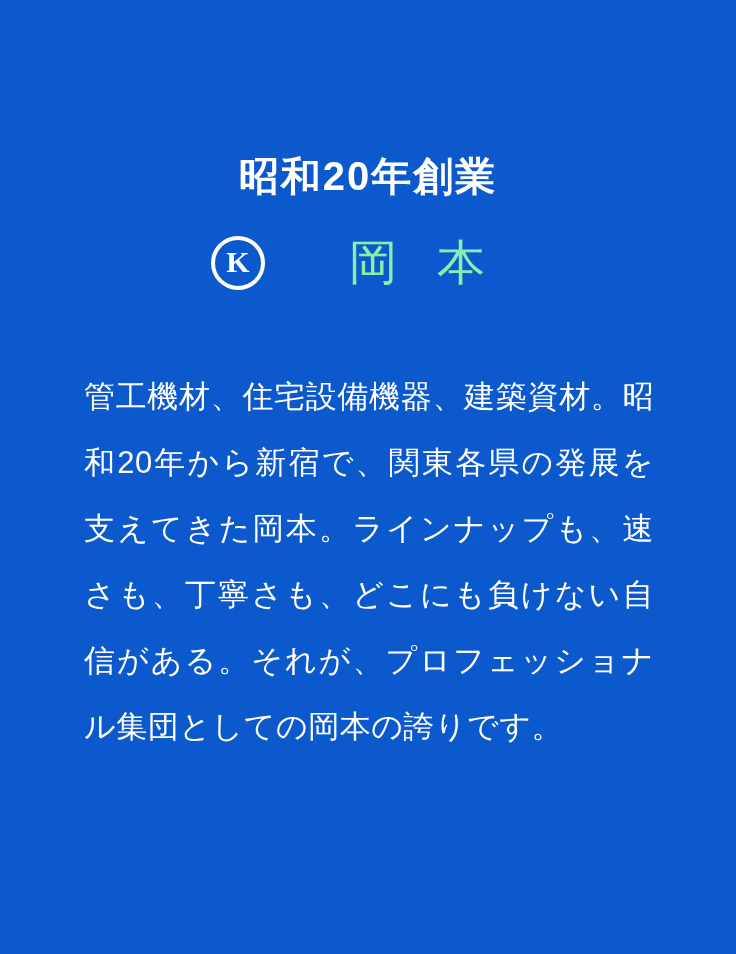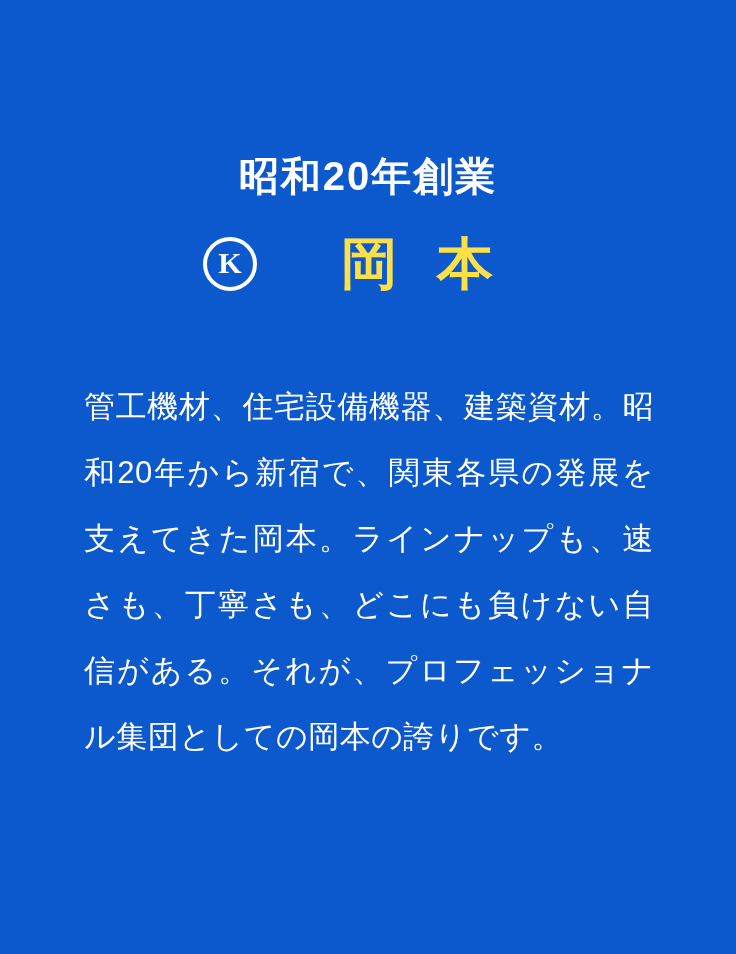--- a/index.html
+++ b/index.html
@@ -68,34 +68,34 @@
   }
   .logo-kabushiki {
     color: #FFFFFF;
     font-size: 42px;
     font-weight: 700;
     letter-spacing: 3px;
     line-height: 1;
     white-space: nowrap;
   }
   .logo-name {
-    color: #fde047;
-    font-size: 56px;
-    font-weight: 700;
+    color: #86efac;
+    font-size: 48px;
+    font-weight: 400;
     line-height: 1;
     white-space: nowrap;
     margin-left: 46px;
     letter-spacing: 40px;
     padding-left: 4px;
   }
 
   
   .body-copy {
     position: absolute;
-    top: 374px;
+    top: 364px;
     left: 84px;
     width: 570px;
     color: #FFFFFF;
     font-size: 31px;
     line-height: 66px;
     text-align: justify;
     text-justify: inter-character;
     letter-spacing: 0.5px;
   }
   .body-copy p {

